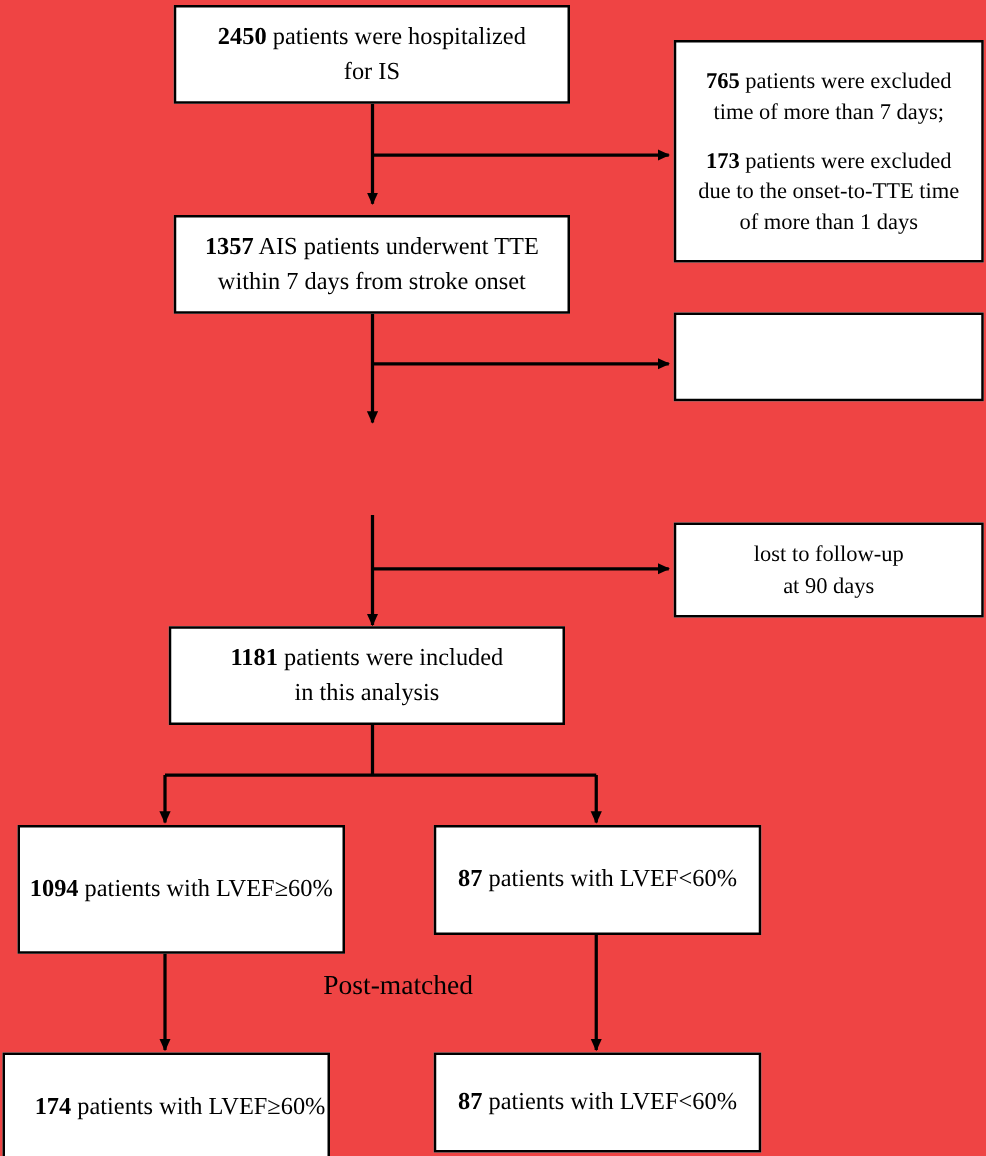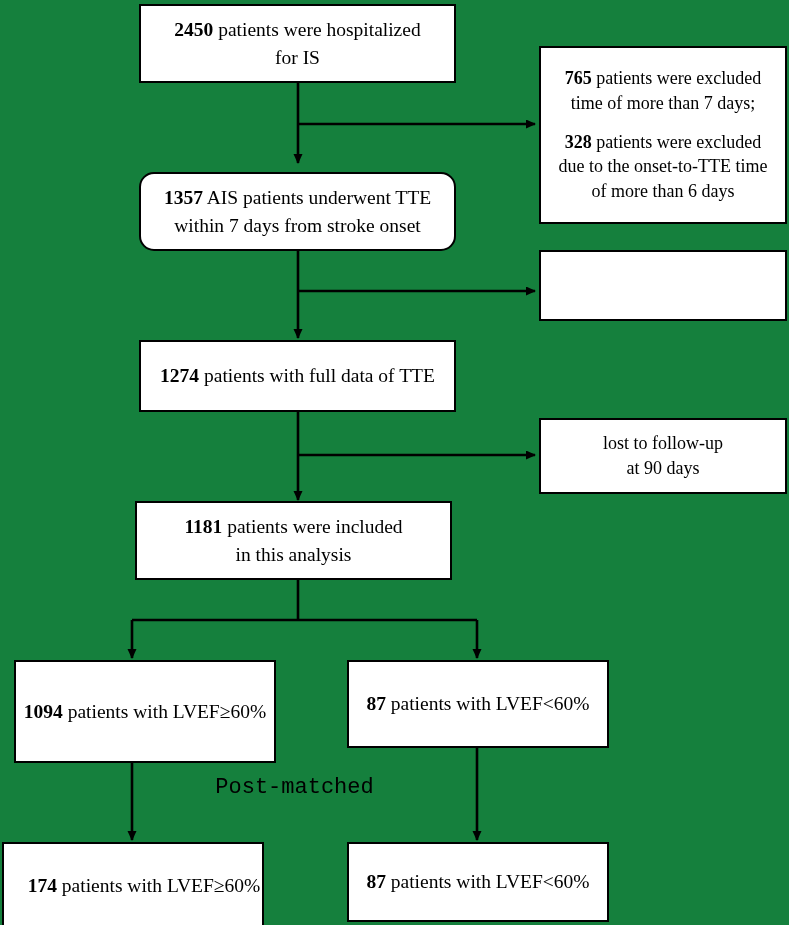--- a/index.html
+++ b/index.html
@@ -4,21 +4,21 @@
 <style>
   html, body {
     margin: 0;
     padding: 0;
     background: #ffffff;
   }
   #canvas {
     position: relative;
     width: 789px;
     height: 925px;
-    background: #15803d;
+    background: #ef4444;
     font-family: "Liberation Serif", "DejaVu Serif", serif;
     color: #000000;
     overflow: hidden;
   }
   .box {
     position: absolute;
     box-sizing: border-box;
     border: 2px solid #000000;
     background: #ffffff;
     display: flex;
@@ -93,60 +93,57 @@
       <path d="M132,748 L132,840" marker-end="url(#ah)"></path>
       <path d="M477,748 L477,840" marker-end="url(#ah)"></path>
     </g>
   </svg>
 
   <div class="box" style="left:139px; top:4px; width:317px; height:79px;">
     <span class="ln"><b>2450</b><span> patients were hospitalized</span></span>
     <span class="ln"><span>for IS</span></span>
   </div>
 
-  <div class="box" style="left:139px; top:172px; width:317px; height:79px;border-radius:15px;">
+  <div class="box" style="left:139px; top:172px; width:317px; height:79px;">
     <span class="ln"><b>1357</b><span> AIS patients underwent TTE</span></span>
     <span class="ln"><span>within 7 days from stroke onset</span></span>
   </div>
 
-  <div class="box" style="left:139px; top:340px; width:317px; height:72px;">
-    <span class="ln"><b>1274</b><span> patients with full data of TTE</span></span>
-  </div>
 
   <div class="box" style="left:135px; top:501px; width:317px; height:79px;">
     <span class="ln"><b>1181</b><span> patients were included</span></span>
     <span class="ln"><span>in this analysis</span></span>
   </div>
 
-  <div class="box exbox" style="left:539px; top:46px; width:248px; height:178px;">
+  <div class="box exbox" style="left:539px; top:32px; width:248px; height:178px;">
     <span class="ln"><b>765</b><span> patients were excluded</span></span>
     <span class="ln"><span>time of more than 7 days;</span></span>
     <span class="gap"></span>
-    <span class="ln"><b>328</b><span> patients were excluded</span></span>
+    <span class="ln"><b>173</b><span> patients were excluded</span></span>
     <span class="ln"><span>due to the onset-to-TTE time</span></span>
-    <span class="ln"><span>of more than 6 days</span></span>
+    <span class="ln"><span>of more than 1 days</span></span>
   </div>
 
   <div class="box exbox" style="left:539px; top:250px; width:248px; height:71px;">
   </div>
 
   <div class="box exbox" style="left:539px; top:418px; width:248px; height:76px;">
     <span class="ln"><span>lost to follow-up</span></span>
     <span class="ln"><span>at 90 days</span></span>
   </div>
 
   <div class="box" style="left:14px; top:660px; width:262px; height:103px;">
     <span class="ln"><b>1094</b><span> patients with LVEF≥60%</span></span>
   </div>
 
   <div class="box" style="left:347px; top:660px; width:262px; height:88px;">
     <span class="ln"><b>87</b><span> patients with LVEF&lt;60%</span></span>
   </div>
 
-  <div class="post-label" style="left:172px; top:775px; width:245px;font-family:Liberation Mono, monospace;">Post-matched</div>
+  <div class="post-label" style="left:196px; top:775px; width:245px;">Post-matched</div>
 
   <div class="box" style="left:2px; top:842px; width:262px; height:88px;padding-left:28px;">
     <span class="ln"><b>174</b><span> patients with LVEF≥60%</span></span>
   </div>
 
   <div class="box" style="left:347px; top:842px; width:262px; height:80px;">
     <span class="ln"><b>87</b><span> patients with LVEF&lt;60%</span></span>
   </div>
 
 </div>

